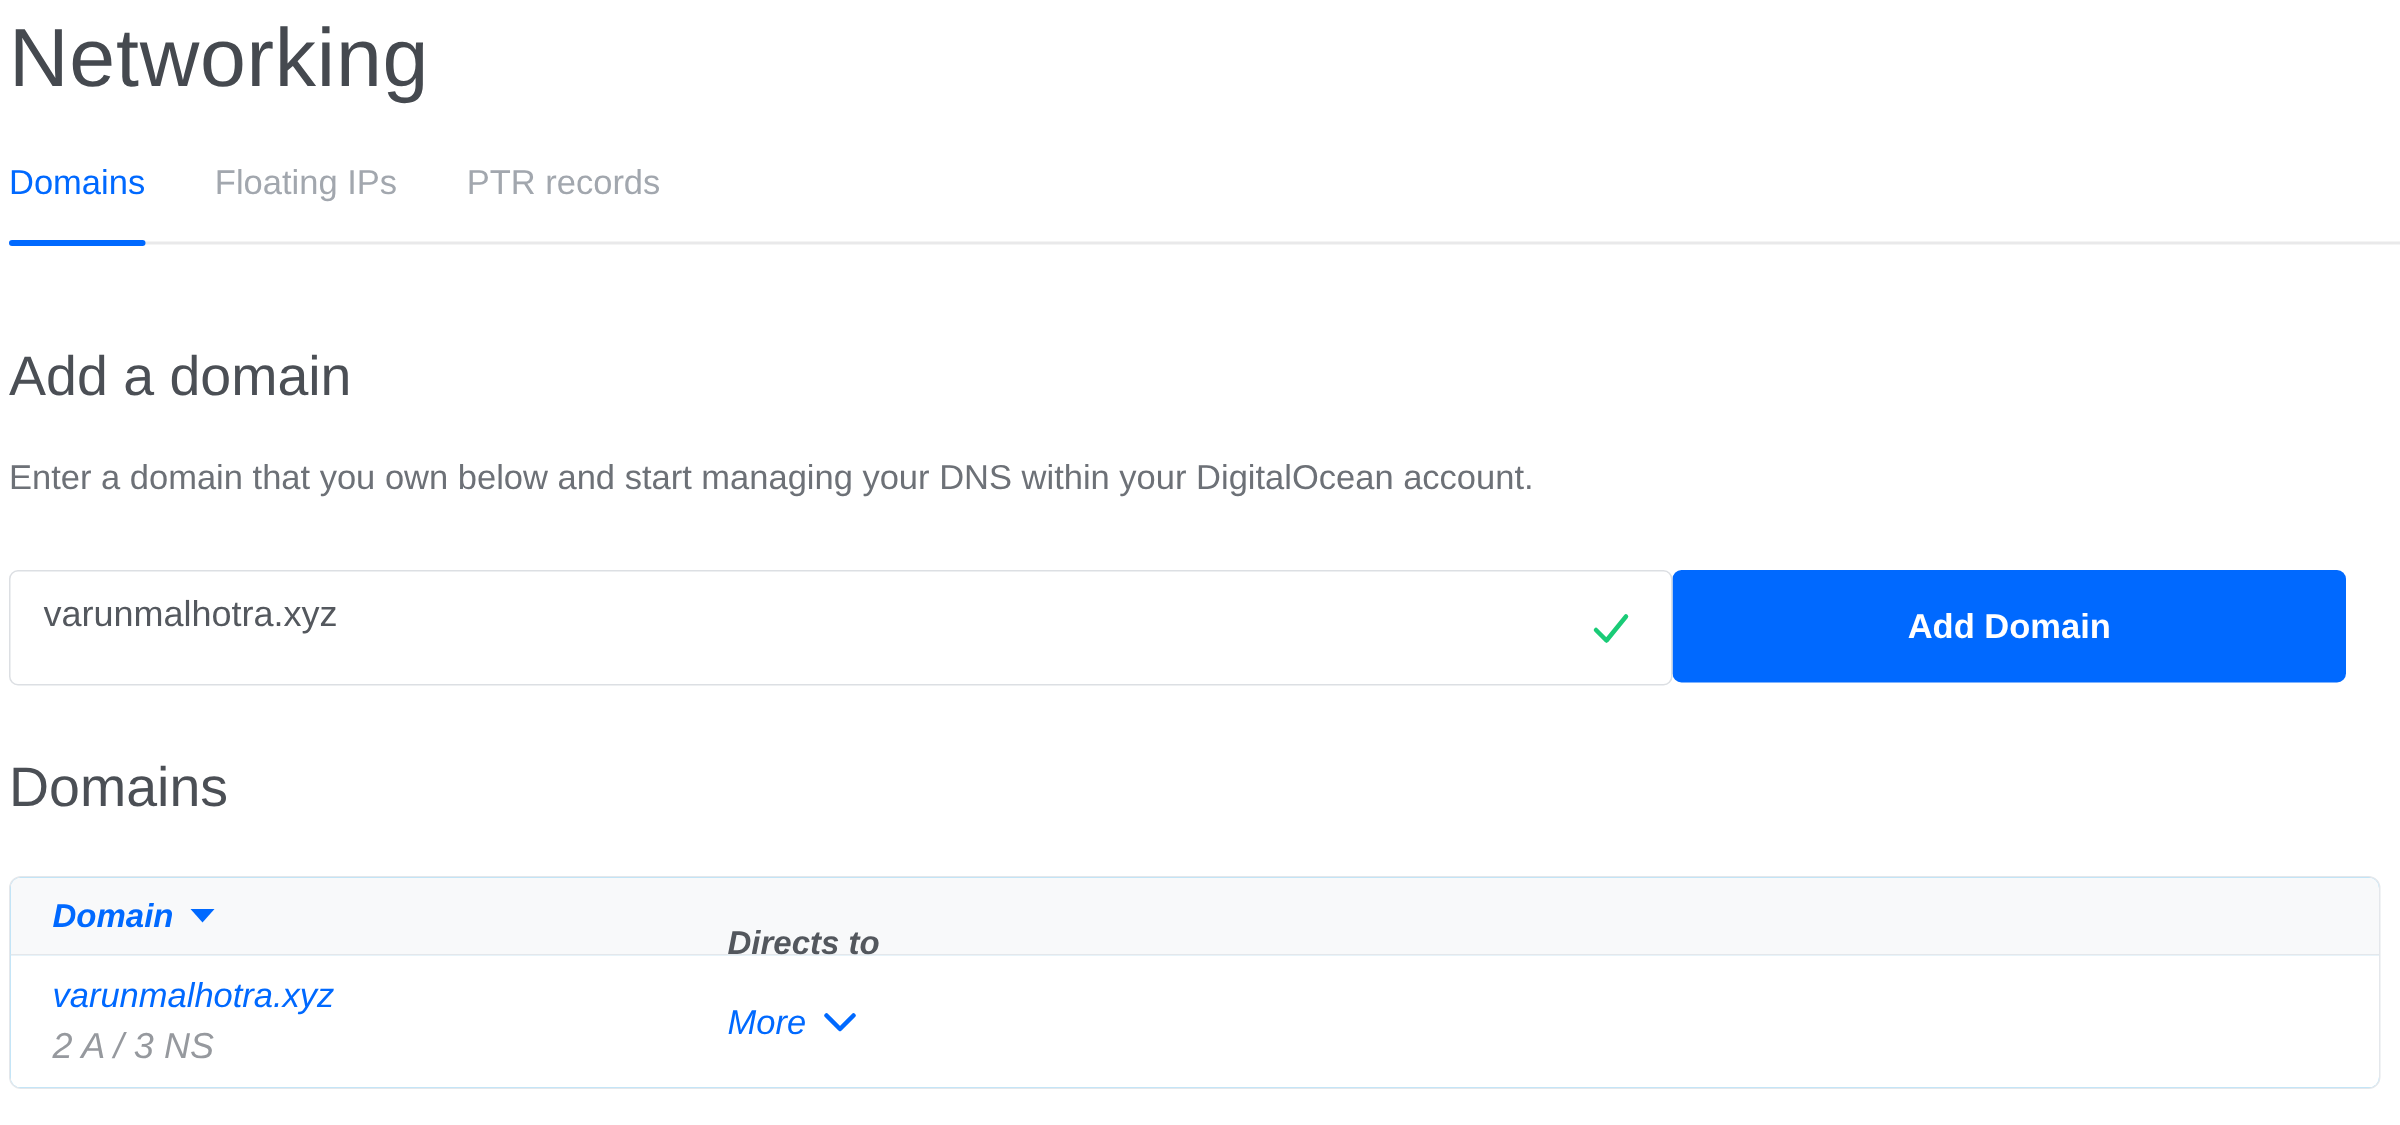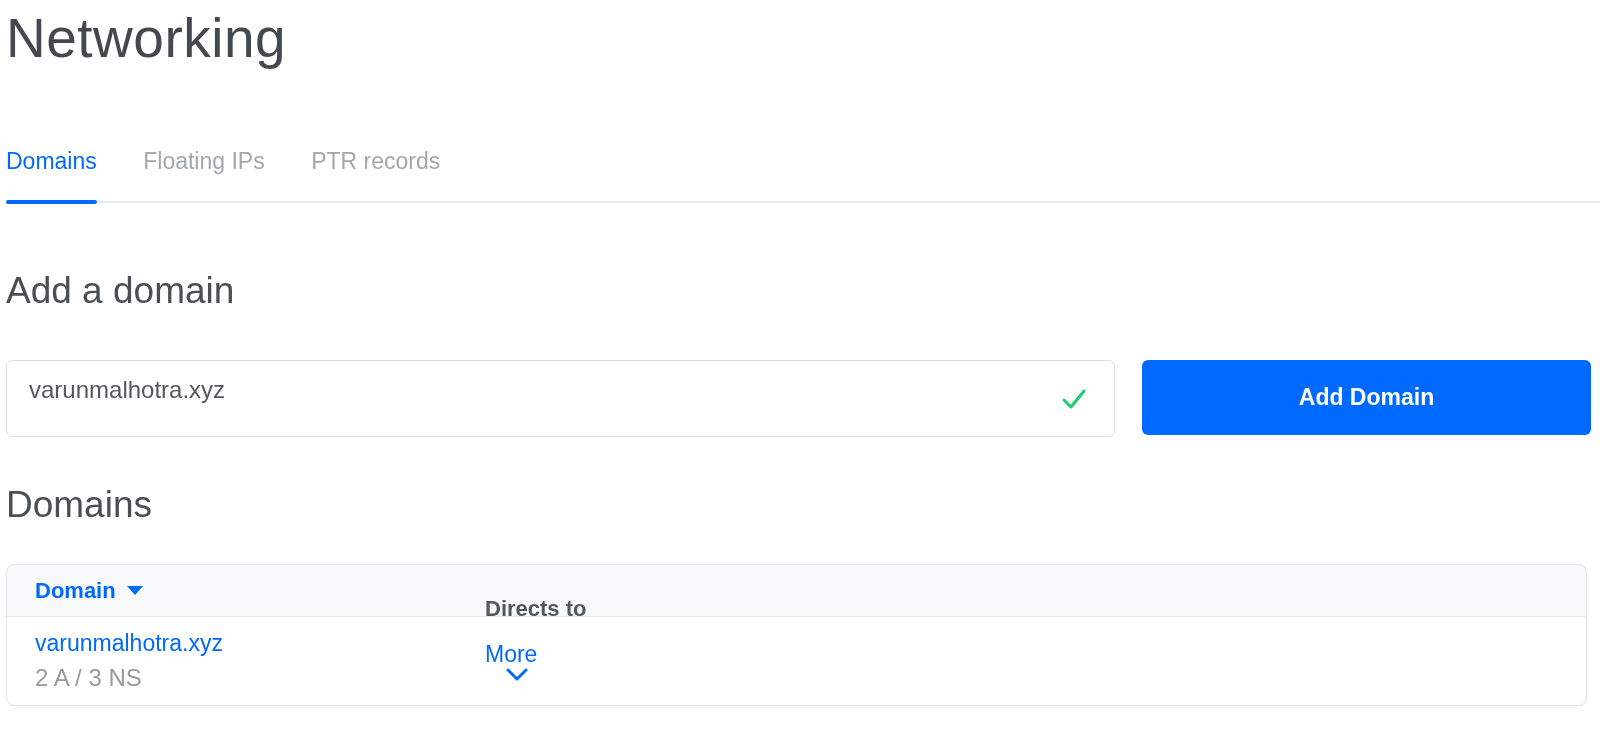--- a/index.html
+++ b/index.html
@@ -15,21 +15,21 @@
   .page-title {
     font-size: 55px;
     font-weight: 400;
     line-height: 65px;
     color: #45494f;
     letter-spacing: 0.5px;
   }
 
   
   .tabs {
-    margin-top: 76px;
+    margin-top: 36px;
     border-bottom: 2px solid #e9e9ea;
     white-space: nowrap;
   }
   .tab {
     display: inline-block;
     position: relative;
     font-size: 23px;
     line-height: 28px;
     color: #a2a7ae;
     padding-bottom: 26px;
@@ -97,41 +97,41 @@
     font-size: 24px;
     color: #54585e;
   }
   .field-valid {
     position: absolute;
     right: 26px; top: 50%;
     transform: translateY(-50%);
     width: 28px; height: 28px;
   }
   .add-btn {
-    margin-left: 27px;
     width: 449px;
     height: 75px;
     border: none;
     border-radius: 6px;
     background: #0069ff;
     color: #ffffff;
     font-family: "Liberation Sans", "DejaVu Sans", sans-serif;
     font-size: 23px;
     font-weight: 600;
     cursor: pointer;
   }
 
   
   .domains-table {
     margin-top: 37px;
     width: 1581px;
     border: 1px solid #e4e7eb;
     border-radius: 8px;
     background: #7dd3fc;
     overflow: hidden;
+    font-style: italic;
   }
   .t-head {
     display: flex;
     align-items: center;
     height: 52px;
     background: #f8f9fa;
     border-bottom: 1px solid #e4e7eb;
     padding: 0 28px;
   }
   .col-domain { width: 450px; flex: none; }
@@ -185,39 +185,39 @@
     font-size: 23px;
     color: #6b6f75;
   }
   .more-link {
     display: inline-flex;
     align-items: center;
     font-size: 23px;
     color: #0069ff;
     text-decoration: none;
     cursor: pointer;
-    flex-direction: column;
   }
   .more-link svg { margin-left: 12px; }
 </style>
 </head>
 <body>
 
 <div class="wrap">
 
   <h1 class="page-title">Networking</h1>
 
   <nav class="tabs">
     <a class="tab active">Domains</a>
     <a class="tab">Floating IPs</a>
     <a class="tab">PTR records</a>
   </nav>
 
   <h2 class="section-h h-add">Add a domain</h2>
 
+  <p class="desc">Enter a domain that you own below and start managing your DNS within your DigitalOcean account.</p>
 
   <div class="form-row">
     <div class="domain-field">
       <input class="field-input" type="text" value="varunmalhotra.xyz" style="">
       <span class="field-valid">
         <svg width="28" height="28" viewBox="0 0 28 28">
           <polyline points="4,15 11,22 24,6" fill="none" stroke="#1acb77" stroke-width="3" stroke-linecap="round" stroke-linejoin="round"></polyline>
         </svg>
       </span>
     </div>

